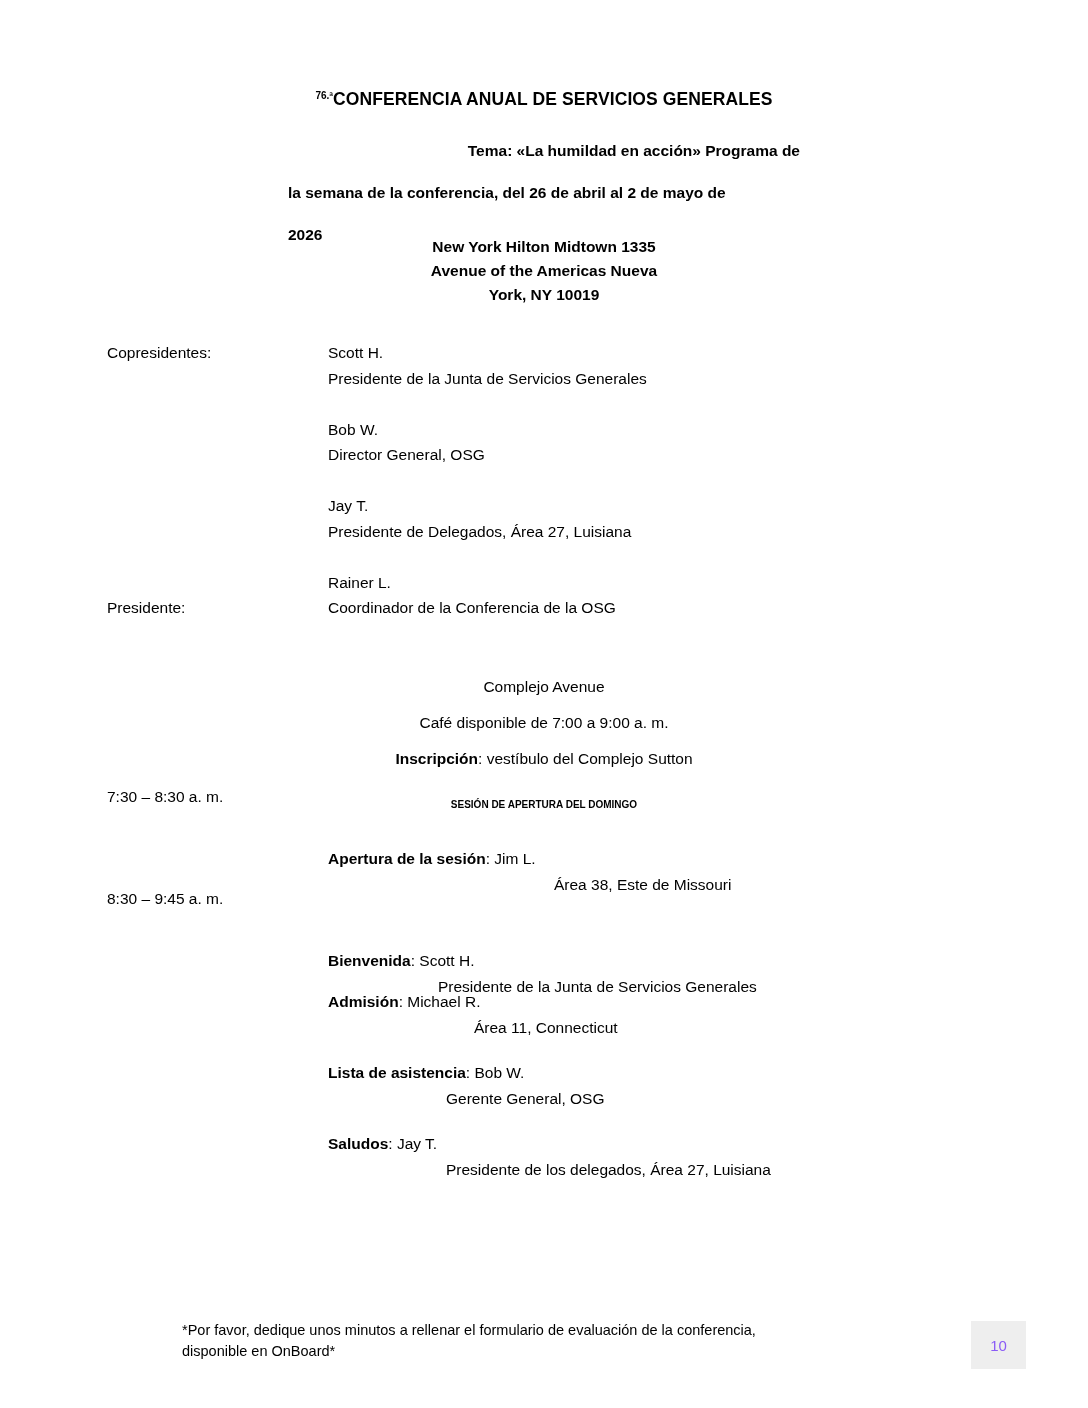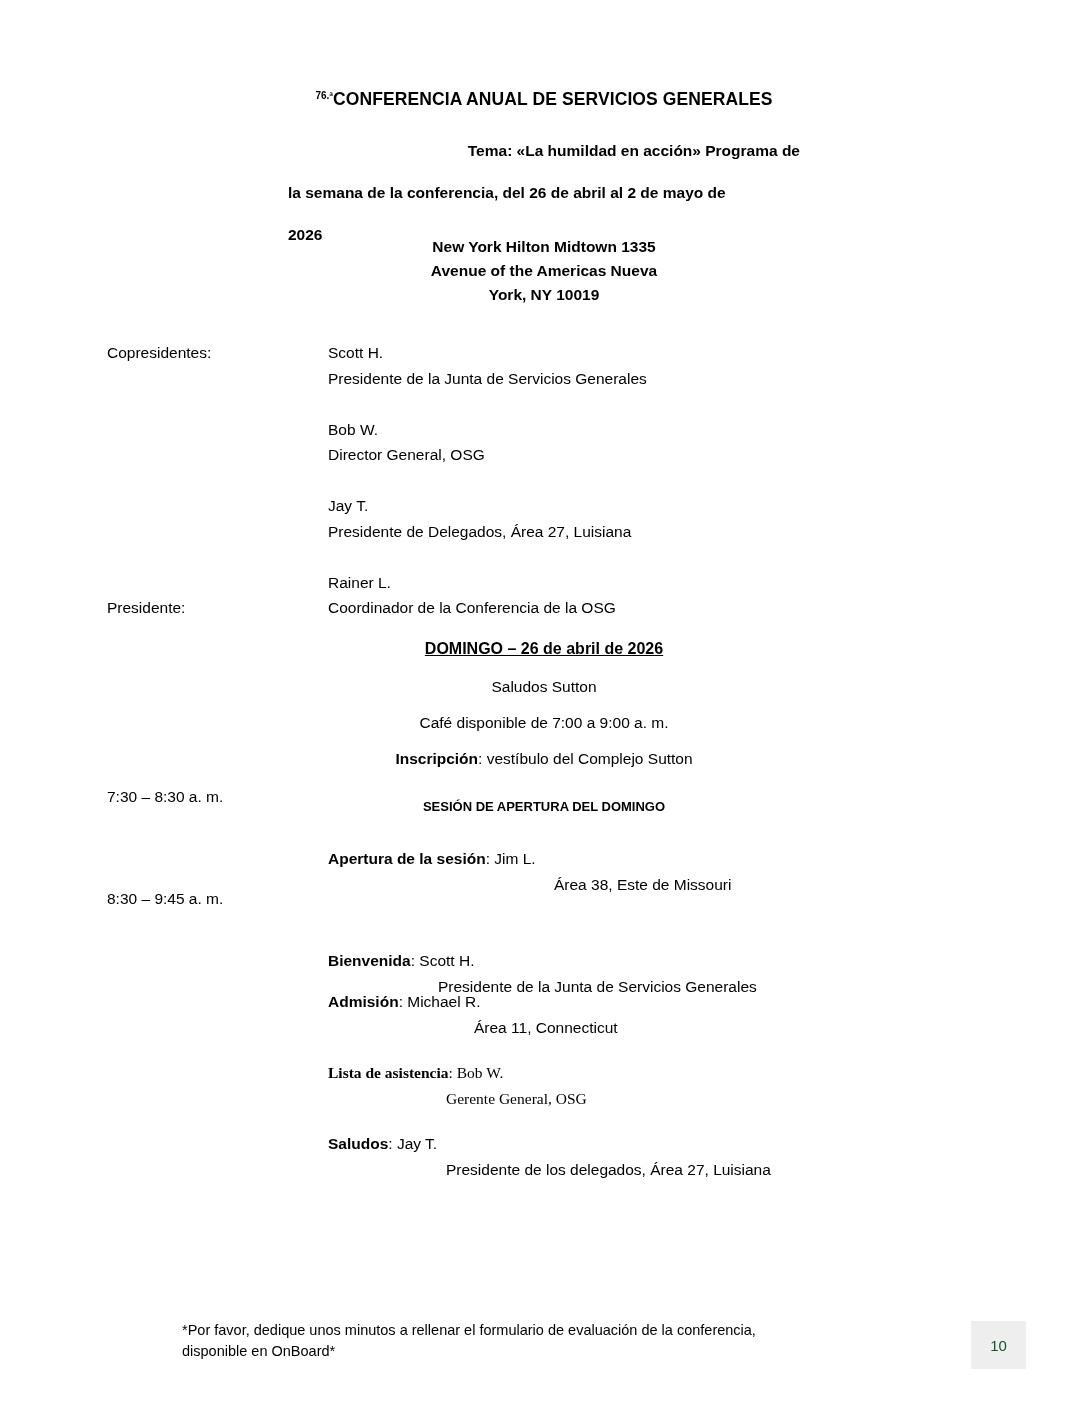--- a/index.html
+++ b/index.html
@@ -105,60 +105,60 @@
     left: 107px;
     font-size: 15.5px;
   }
   .t1 { top: 788px; }
   .t2 { top: 890px; }
 
   .sess-head {
     left: 0; right: 0;
     top: 799px;
     text-align: center;
-    font-size: 13px;
+    font-size: 10px;
     font-weight: bold;
   }
 
   .entry {
     left: 328px;
     width: 640px;
     font-size: 15.5px;
     line-height: 25.5px;
   }
   .entry .sub { display: block; padding-left: 120px; }
   .entry .sub.ind-a { padding-left: 226px; }
   .entry .sub.ind-b { padding-left: 110px; }
   .entry .sub.ind-c { padding-left: 146px; }
   .entry .sub.ind-d { padding-left: 118px; }
   .entry .sub.ind-e { padding-left: 118px; }
 
   .e1 { top: 846px; }
   .e2 { top: 917px; margin-top: 31px; }
   .e3 { top: 989px; }
-  .e4 { top: 1060px; font-family: Liberation Serif, serif; }
+  .e4 { top: 1060px; }
   .e5 { top: 1131px; }
 
   
   .footer-note {
     left: 182px;
     top: 1320px;
     width: 700px;
     font-size: 14.5px;
     line-height: 21px;
   }
   .footer-note span { display: block; }
 
   .page-num {
     left: 971px;
     top: 1321px;
     width: 55px;
     height: 48px;
     background: #eeeeee;
-    color: #14532d;
+    color: #8b5cf6;
     font-size: 15px;
     display: flex;
     align-items: center;
     justify-content: center;
   }
 </style>
 </head>
 <body>
 
 <div class="page">
@@ -212,25 +212,22 @@
     <div class="off-row">
       <div class="off-label" style="top:25.5px">Presidente:</div>
       <div class="off-body">
         <span>Rainer L.</span>
         <span>Coordinador de la Conferencia de la OSG</span>
       </div>
     </div>
 
   </div>
 
-  <div class="abs day-head">
-    <span>DOMINGO – 26 de abril de 2026</span>
-  </div>
-
-  <div class="abs centered-line c1">Saludos Sutton</div>
+
+  <div class="abs centered-line c1">Complejo Avenue</div>
   <div class="abs centered-line c2">Café disponible de 7:00 a 9:00 a. m.</div>
   <div class="abs centered-line c3"><span class="b">Inscripción</span><span>: vestíbulo del Complejo Sutton</span></div>
 
   <div class="abs time t1">7:30 – 8:30 a. m.</div>
   <div class="abs sess-head">SESIÓN DE APERTURA DEL DOMINGO</div>
   <div class="abs time t2">8:30 – 9:45 a. m.</div>
 
   <div class="abs entry e1">
     <span class="nowrap"><span class="b">Apertura de la sesión</span><span>: Jim L.</span></span>
     <span class="sub ind-a">Área 38, Este de Missouri</span>

